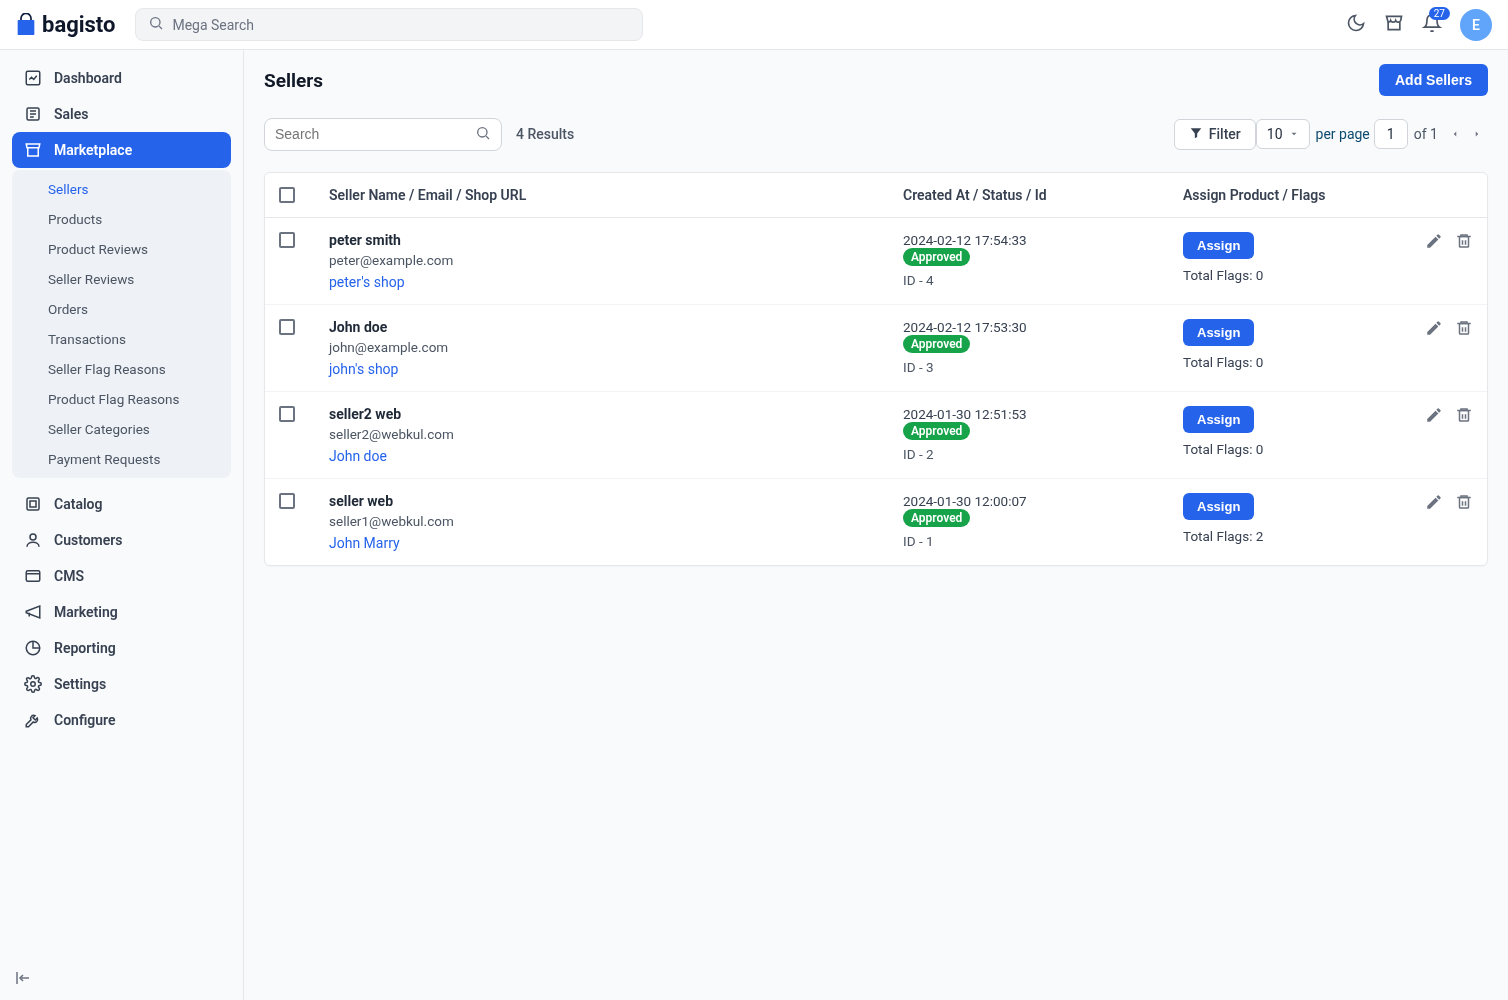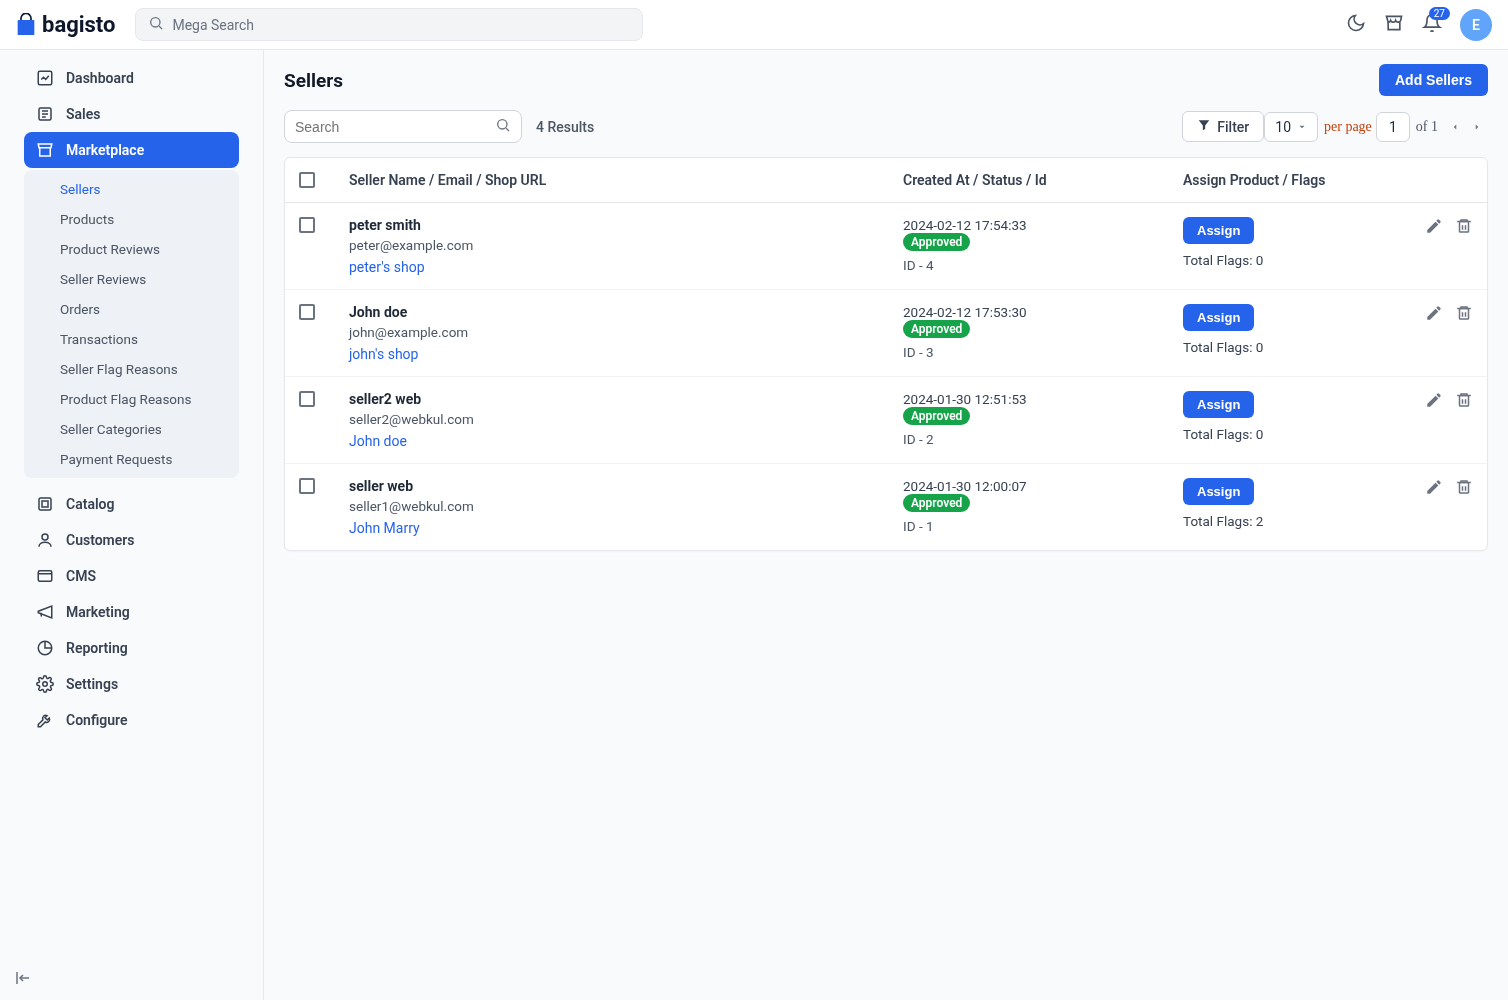--- a/index.html
+++ b/index.html
@@ -12,21 +12,21 @@
 .logo-bag { width:20px; height:24px; position:relative; }
 .logo-bag svg { width:100%; height:100%; }
 .mega-search { display:flex; align-items:center; gap:8px; background:#f3f4f6; border:1px solid #e5e7eb; border-radius:8px; padding:6px 12px; width:508px; color:#6b7280; }
 .topbar-right { display:flex; align-items:center; gap:18px; }
 .topbar-icon { color:#4b5563; cursor:pointer; position:relative; }
 .badge { position:absolute; top:-6px; right:-8px; background:#2563eb; color:#fff; font-size:10px; padding:1px 5px; border-radius:8px; }
 .avatar { width:32px; height:32px; border-radius:50%; background:#60a5fa; color:#fff; display:flex; align-items:center; justify-content:center; font-weight:600; }
 
 
 .shell { display:flex; height:calc(100vh - 50px); }
-.sidebar { width:264px; background:#f9fafb; border-right:1px solid #e5e7eb; padding:10px 24px; overflow-y:auto; position:relative; }
+.sidebar { width:244px; background:#f9fafb; border-right:1px solid #e5e7eb; padding:10px 12px; overflow-y:auto; position:relative; }
 .nav-item { display:flex; align-items:center; gap:12px; padding:9px 12px; border-radius:8px; color:#374151; font-weight:600; cursor:pointer; }
 .nav-item.active { background:#2563eb; color:#fff; }
 .nav-icon { width:18px; height:18px; flex-shrink:0; }
 .subnav { background:#eef1f5; border-radius:8px; margin:2px 0 8px 0; padding:4px 0; }
 .subnav-item { padding:7px 12px 7px 36px; color:#4b5563; font-size:13.5px; cursor:pointer; }
 .subnav-item.active { color:#2563eb; }
 .collapse-btn { position:fixed; bottom:10px; left:14px; color:#6b7280; cursor:pointer; }
 
 
 .main { flex:1; padding:14px 20px; overflow-y:auto; }
@@ -35,23 +35,23 @@
 .btn-primary { background:#2563eb; color:#fff; border:none; padding:8px 16px; border-radius:6px; font-weight:600; font-size:14px; cursor:pointer; }
 
 .toolbar { display:flex; align-items:center; justify-content:space-between; margin-bottom:14px; }
 .toolbar-left { display:flex; align-items:center; gap:14px; }
 .search-box { display:flex; align-items:center; border:1px solid #d1d5db; border-radius:8px; padding:6px 10px; width:238px; background:#fff; }
 .search-box input { border:none; outline:none; flex:1; font-size:14px; }
 .results-text { color:#4b5563; font-weight:500; }
 .toolbar-right { display:flex; align-items:center; gap:0; }
 .filter-btn { display:flex; align-items:center; gap:6px; border:1px solid #d1d5db; background:#fff; padding:6px 14px; border-radius:6px; cursor:pointer; font-weight:500; color:#374151; }
 .perpage-select { display:flex; align-items:center; gap:6px; border:1px solid #d1d5db; background:#fff; padding:6px 10px; border-radius:6px; cursor:pointer; }
-.perpage-label { color:#c2410c; margin:0 4px 0 6px;font-family:Liberation Serif, serif; }
+.perpage-label { color:#0c4a6e; margin:0 4px 0 6px; }
 .page-input { border:1px solid #d1d5db; background:#fff; width:34px; text-align:center; padding:6px 0; border-radius:6px; }
-.pager-of { color:#4b5563; margin:1px 6px;font-family:Liberation Serif, serif; }
+.pager-of { color:#4b5563; margin:16px 6px; }
 .pager-arrow { color:#6b7280; padding:4px 6px; cursor:pointer; }
 
 .grid { background:#fff; border:1px solid #e5e7eb; border-radius:6px; overflow:hidden; box-shadow:0 1px 2px rgba(0,0,0,0.03); }
 .grid-header, .grid-row { display:grid; grid-template-columns:40px 1fr 270px 200px 80px; align-items:flex-start; padding:12px 14px; gap:10px; }
 .grid-header { color:#374151; font-weight:600; font-size:14px; border-bottom:1px solid #e5e7eb; padding-top:14px; padding-bottom:14px; }
 .grid-row { border-bottom:1px solid #f1f3f5; padding-top:14px; padding-bottom:14px; }
 .grid-row:last-child { border-bottom:none; }
 .checkbox { width:16px; height:16px; border:2px solid #6b7280; border-radius:2px; cursor:pointer; }
 .seller-name { font-weight:700; color:#1f2937; }
 .seller-email { color:#4b5563; font-size:13.5px; margin-top:4px; }

